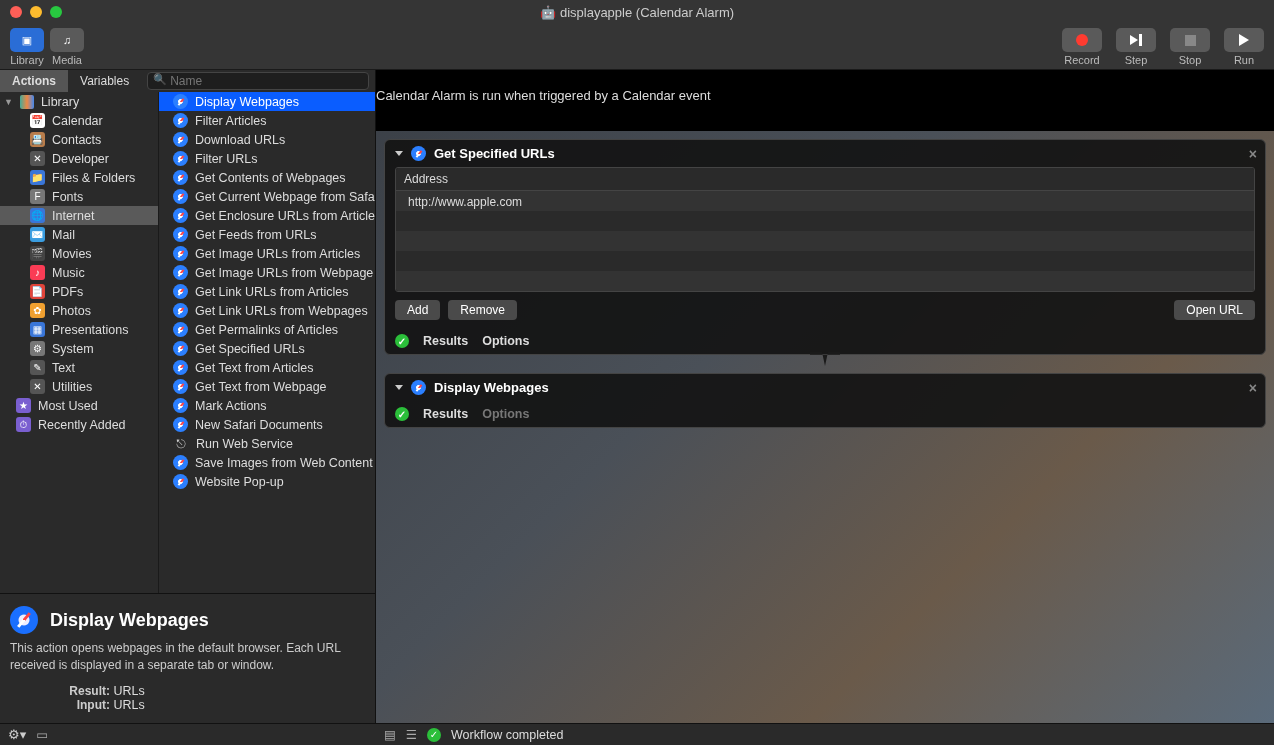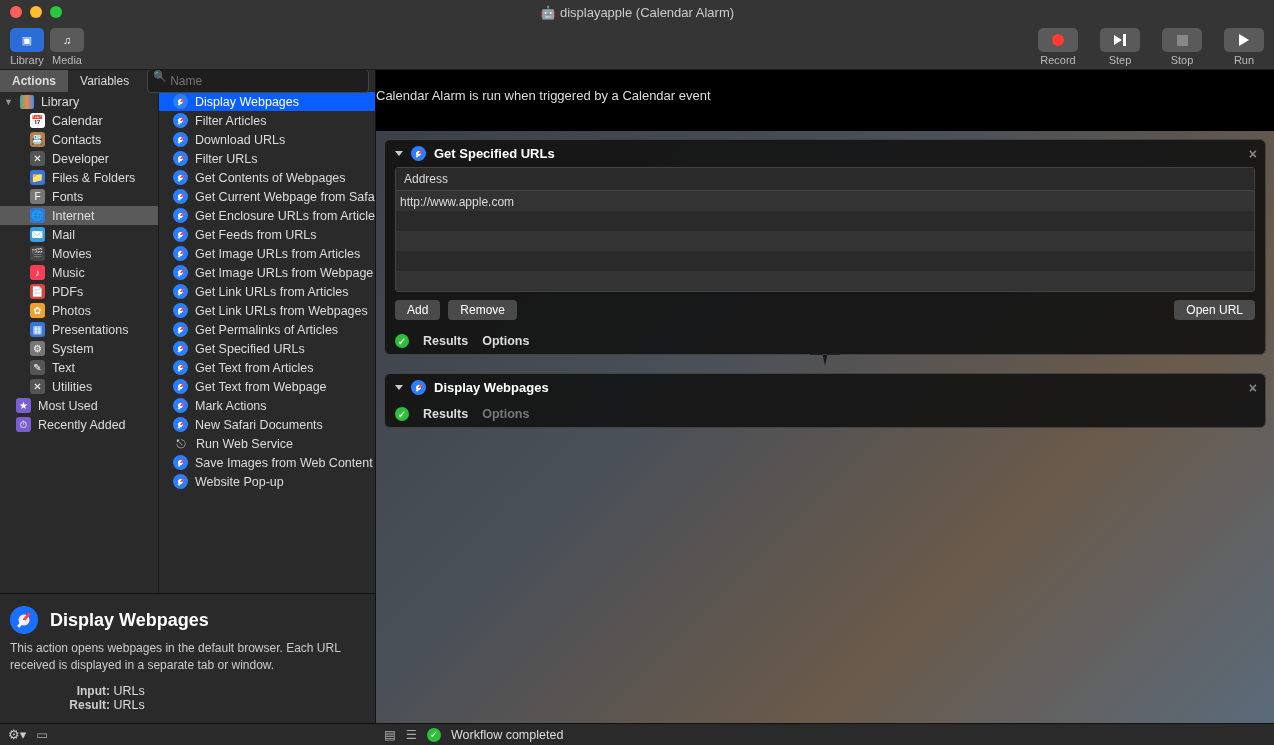--- a/index.html
+++ b/index.html
@@ -8,35 +8,35 @@
 .traffic { display:flex; gap:8px; }
 .dot { width:12px; height:12px; border-radius:50%; }
 .dot.red{background:#ff5f57;} .dot.yellow{background:#febc2e;} .dot.green{background:#28c840;}
 .titlebar-title { position:absolute; left:50%; transform:translateX(-50%); color:#ccc; font-size:13px; display:flex; align-items:center; gap:6px; }
 .app-icon { width:14px; height:14px; display:inline-block; }
 .toolbar { height:46px; background:#353535; display:flex; align-items:flex-start; padding:4px 10px 0; border-bottom:1px solid #1a1a1a; }
 .toolbar-left { display:flex; gap:6px; }
 .toolbar-btn { display:flex; flex-direction:column; align-items:center; font-size:11px; color:#bbb; }
 .toolbar-btn .btn-box { width:34px; height:24px; background:#5a5a5a; border-radius:5px; display:flex; align-items:center; justify-content:center; margin-bottom:2px; }
 .toolbar-btn .btn-box.active{background:#2a6dd6;}
-.toolbar-right { margin-left:auto; display:flex; gap:22px; }
+.toolbar-right { margin-left:auto; display:flex; gap:14px; }
 .toolbar-right .btn-box{width:40px;}
 .run-red{width:12px;height:12px;border-radius:50%;background:#ff3b30;}
 .play{width:0;height:0;border-left:10px solid #fff;border-top:6px solid transparent;border-bottom:6px solid transparent;}
 .stop{width:11px;height:11px;background:#888;}
 .step-ico{display:flex;align-items:center;}
 .step-ico .play{border-left:8px solid #fff;border-top:5px solid transparent;border-bottom:5px solid transparent;}
 .step-ico .bar{width:3px;height:12px;background:#fff;margin-left:1px;}
 .main { flex:1; display:flex; overflow:hidden; }
 .sidebar { width:376px; background:#2a2a2a; display:flex; flex-direction:column; border-right:1px solid #111; }
 .tab-row { display:flex; align-items:center; background:#2a2a2a; height:22px; }
 .tab { padding:14px 12px; font-size:12px; color:#ddd; cursor:pointer; }
 .tab.active { background:#555; border-radius:4px; font-weight:600; }
 .search-wrap { flex:1; margin:0 6px; }
-.search { width:100%; background:#1e1e1e; border:1px solid #444; border-radius:4px; padding:2px 6px 2px 22px; color:#aaa; font-size:12px; height:24px; }
+.search { width:100%; background:#1e1e1e; border:1px solid #444; border-radius:4px; padding:2px 6px 2px 22px; color:#aaa; font-size:12px; height:18px; }
 .search-wrap{position:relative;}
 .search-wrap::before{content:"🔍";position:absolute;left:6px;top:1px;font-size:11px;opacity:.6;}
 .columns { flex:1; display:flex; overflow:hidden; }
 .col1 { width:158px; overflow-y:auto; background:#2a2a2a; }
 .col2 { flex:1; overflow-y:auto; background:#2a2a2a; border-left:1px solid #1a1a1a; }
 .lib-item,.act-item { display:flex; align-items:center; padding:2px 6px 2px 14px; gap:7px; font-size:12.5px; color:#ddd; cursor:default; height:19px; white-space:nowrap; }
 .lib-item.header{padding-left:4px;}
 .lib-item.selected{background:#5a5a5a;}
 .act-item.selected{background:#0a5dff;color:#fff;}
 .ico { width:16px; height:16px; display:flex; align-items:center; justify-content:center; font-size:12px; flex-shrink:0; }
@@ -50,21 +50,21 @@
 .info-kv { font-size:12px; color:#ccc; text-align:right; width:100px; display:inline-block; font-weight:600; }
 .canvas { flex:1; background:linear-gradient(135deg,#3a3f46 0%,#4a5058 40%,#6a5a4a 70%,#5a6a7a 100%); display:flex; flex-direction:column; position:relative; }
 .canvas-head { text-align:left; color:#ddd; font-size:13px; padding:18px 0 28px; background:#000; }
 .action-card { margin:8px 8px 0; background:rgba(20,20,20,.92); border:1px solid #444; border-radius:6px; }
 .card-title { display:flex; align-items:center; gap:8px; padding:6px 10px; font-size:13px; font-weight:600; color:#fff; position:relative; }
 .card-title .tri{width:0;height:0;border-top:5px solid #ccc;border-left:4px solid transparent;border-right:4px solid transparent;}
 .card-close{position:absolute;right:8px;color:#888;font-size:14px;cursor:pointer;}
 .card-body { padding:0 10px 8px; }
 .grid { border:1px solid #444; border-radius:3px; overflow:hidden; }
 .grid-head { background:#2a2a2a; padding:4px 8px; font-size:12px; color:#ddd; border-bottom:1px solid #444; }
-.grid-row { padding:4px 4px; font-size:12px; color:#ddd; height:20px; }
+.grid-row { padding:4px 12px; font-size:12px; color:#ddd; height:20px; }
 .grid-row:nth-child(odd){background:#333;}
 .grid-row:nth-child(even){background:#2a2a2a;}
 .card-btns { display:flex; gap:8px; margin-top:8px; align-items:center; }
 .btn { background:#4a4a4a; border:none; color:#fff; padding:3px 12px; border-radius:4px; font-size:12px; cursor:pointer; }
 .card-foot { display:flex; align-items:center; gap:14px; padding:6px 10px; font-size:12.5px; color:#ddd; font-weight:600; }
 .check{width:14px;height:14px;border-radius:50%;background:#2bbf3a;display:flex;align-items:center;justify-content:center;color:#fff;font-size:10px;}
 .connector { height:10px; display:flex; justify-content:center; }
 .connector::after{content:"";width:30px;height:14px;background:#1a1a1a;clip-path:polygon(0 0,40% 0,50% 100%,60% 0,100% 0,100% 20%,0 20%);margin-top:-3px;}
 .statusbar { height:22px; background:#2a2a2a; border-top:1px solid #111; display:flex; align-items:center; }
 .status-left{width:376px;display:flex;align-items:center;gap:10px;padding:0 8px;}
@@ -307,22 +307,22 @@
             <span>Website Pop-up</span>
           </div>
         </div>
     </div>
     <div class="info-pane">
       <div class="info-head">
         <div class="big-safari"></div>
         <div class="info-title">Display Webpages</div>
       </div>
       <div class="info-desc">This action opens webpages in the default browser. Each URL received is displayed in a separate tab or window.</div>
+      <div><span class="info-kv">Result:</span> <span>URLs</span></div>
       <div><span class="info-kv">Input:</span> <span>URLs</span></div>
-      <div><span class="info-kv">Result:</span> <span>URLs</span></div>
     </div>
   </div>
 
   <div class="canvas">
     <div class="canvas-head">Calendar Alarm is run when triggered by a Calendar event</div>
 
     <div class="action-card">
       <div class="card-title">
         <span class="tri"></span>
         <span class="ico safari"></span>

